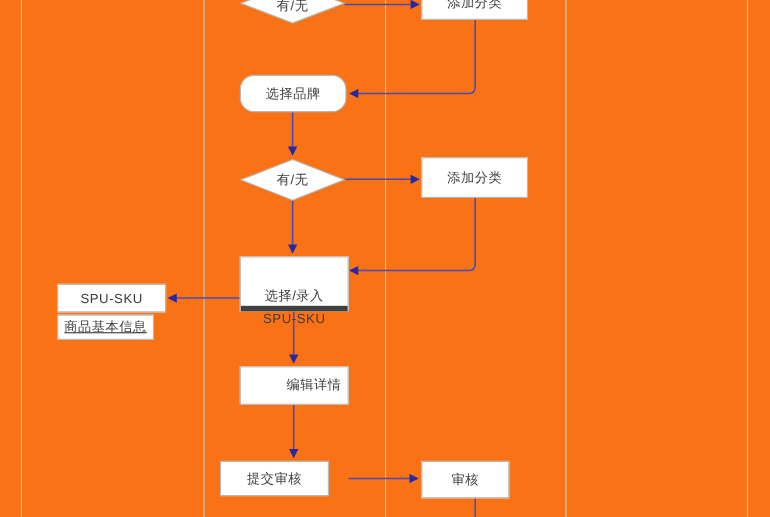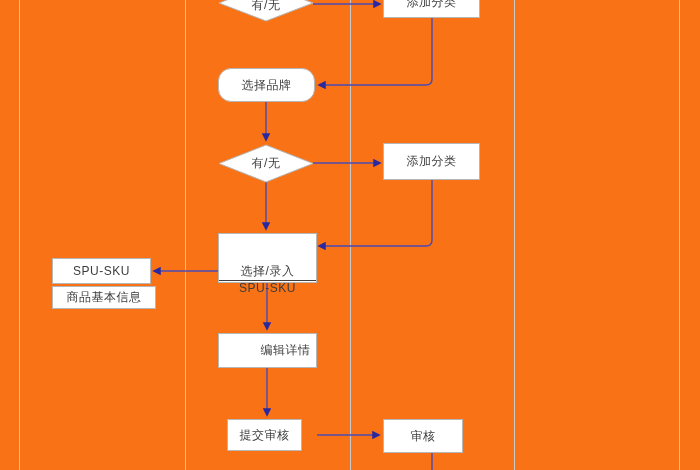--- a/index.html
+++ b/index.html
@@ -31,21 +31,21 @@
     z-index: 2;
     white-space: nowrap;
   }
   .multi { flex-direction: column; align-items: stretch; padding: 0; }
   .multi .row {
     flex: 1;
     display: flex;
     align-items: center;
     justify-content: center;
   }
-  .multi .row.divided { border-bottom: 1px solid #404040; margin-top: 41px; }
+  .multi .row.divided { border-bottom: 5px solid #404040; margin-top: 41px; }
   .dlabel {
     position: absolute;
     text-align: center;
     font-size: 12px;
     color: #3c3c3c;
     letter-spacing: 0.5px;
     z-index: 3;
     white-space: nowrap;
   }
 </style>
@@ -97,21 +97,21 @@
   <div class="node" style="left:218px; top:68px; width:97px; height:34px;border-radius:13px;">选择品牌</div>
 
   <div class="node" style="left:383px; top:143px; width:97px; height:37px;">添加分类</div>
 
   <div class="node multi" style="left:218px; top:233px; width:99px; height:50px;">
     <div class="row divided">选择/录入</div>
     <div class="row">SPU-SKU</div>
   </div>
 
   <div class="node" style="left:52px; top:258px; width:99px; height:26px;">SPU-SKU</div>
-  <div class="node" style="left:52px; top:286px; width:104px; height:23px;">商品基本信息</div>
+  <div class="node" style="left:52px; top:286px; width:88px; height:23px;text-decoration:underline;">商品基本信息</div>
 
   <div class="node" style="left:218px; top:333px; width:99px; height:35px;padding-left:36px;">编辑详情</div>
 
-  <div class="node" style="left:227px; top:419px; width:75px; height:32px;">提交审核</div>
+  <div class="node" style="left:200px; top:419px; width:99px; height:32px;">提交审核</div>
 
   <div class="node" style="left:383px; top:419px; width:80px; height:34px;">审核</div>
 
 </div>
 
 </body></html>

